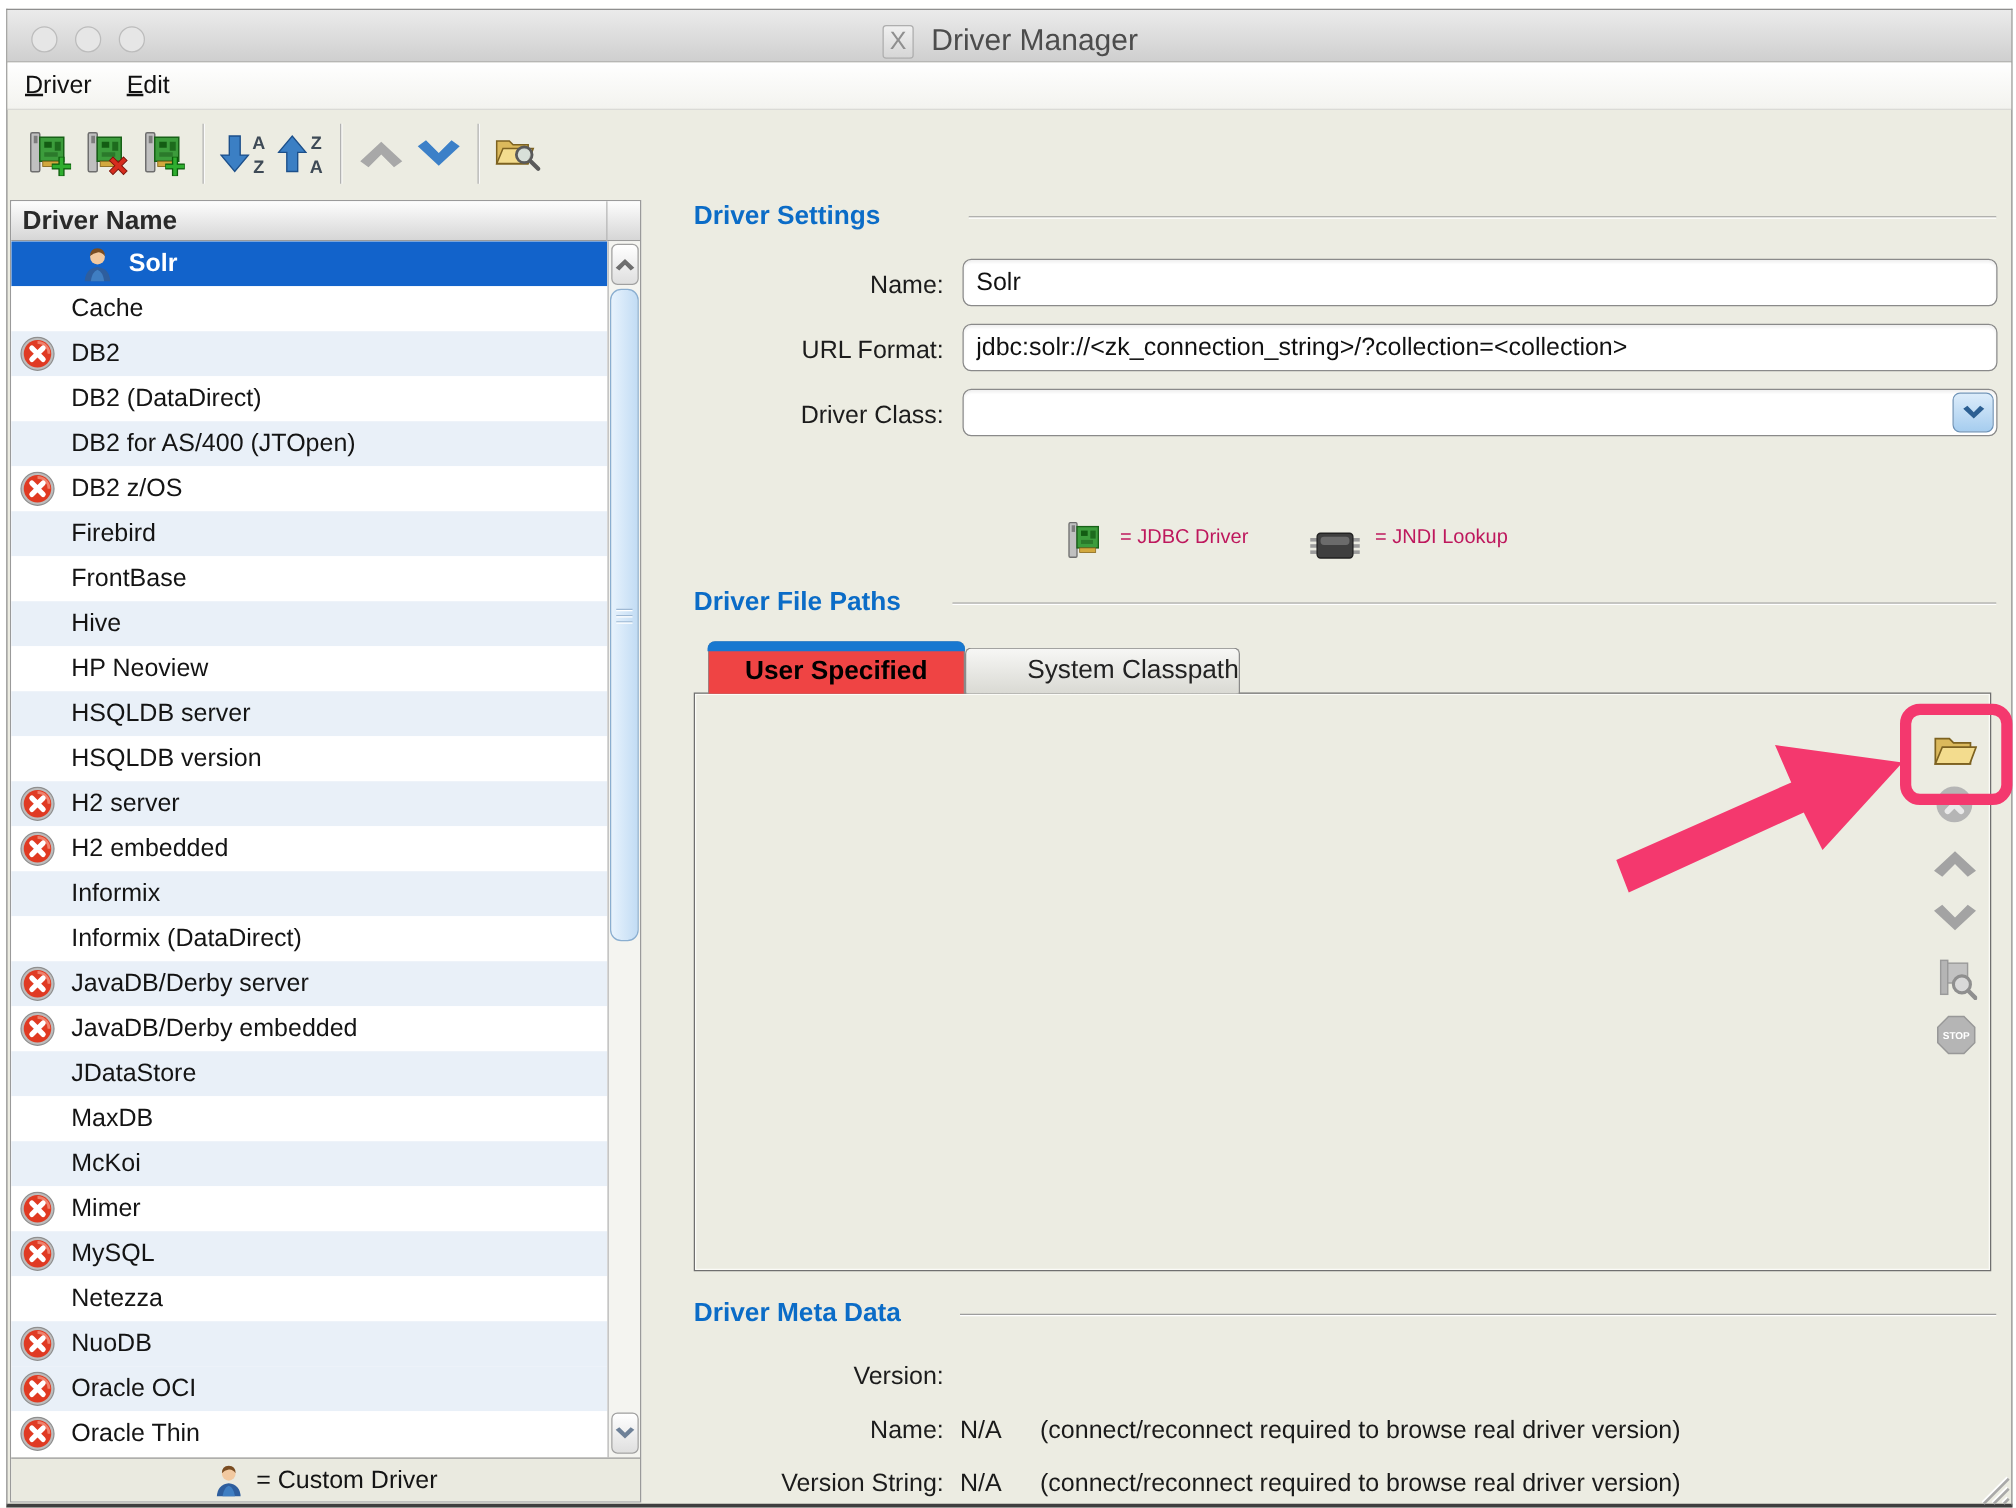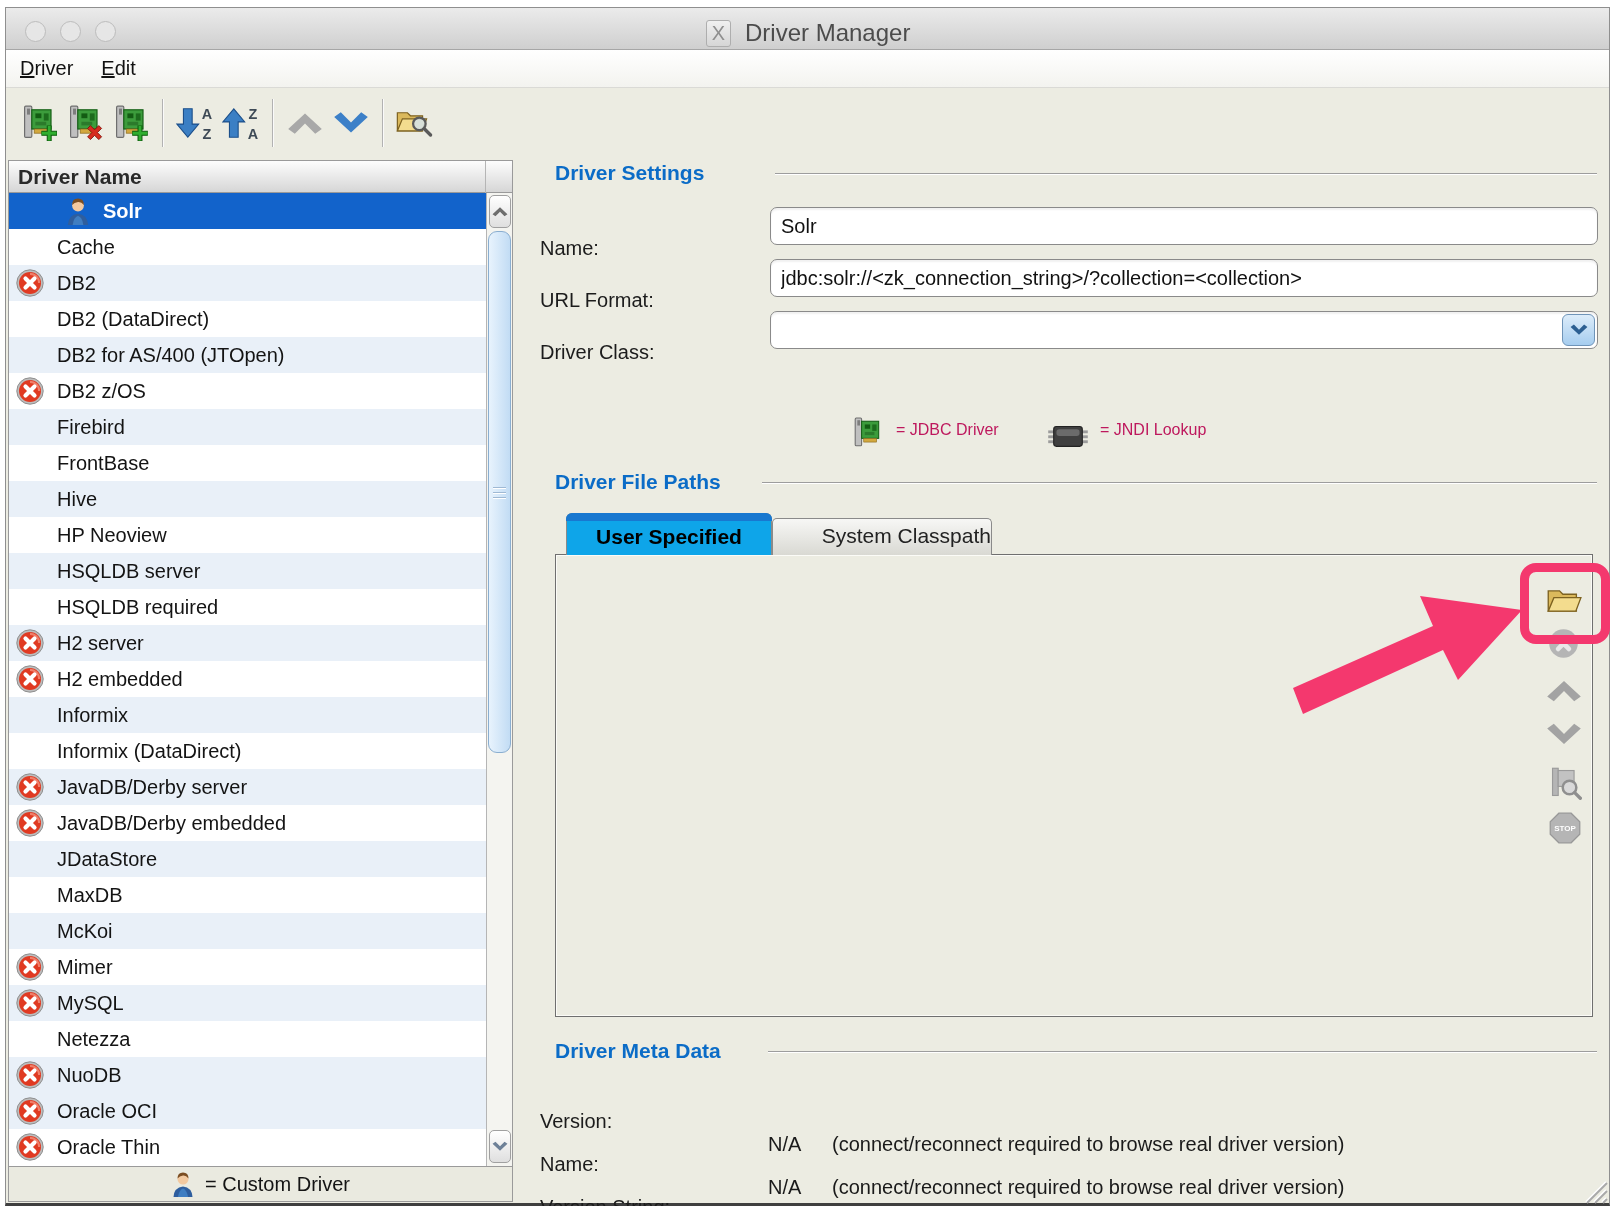--- a/index.html
+++ b/index.html
@@ -58,32 +58,32 @@
 
   .list-footer { position:absolute; left:0; top:1005px; width:503px; height:35px; background:#eaeae0;
     border-top:1px solid #9a9a9a; display:flex; align-items:center; justify-content:center; gap:10px;
     font-size:20px; color:#141414; }
   .list-footer svg { width:24px; height:27px; }
 
   
   .sechead { font-size:21px; font-weight:bold; color:#0b6cc7; white-space:nowrap; }
   .groove { height:2px; border-top:1px solid #9d9d9d; border-bottom:1px solid #ffffff; }
 
-  .flabel { font-size:20px; color:#1c1c1c; width:215px; white-space:nowrap;margin-top:20px; }
+  .flabel { font-size:20px; color:#1c1c1c; text-align:right; width:215px; white-space:nowrap; }
   .tfield { height:38px; width:828px; border:1px solid #8a8a8a; border-radius:7px; background:#fff;
     font-size:20px; color:#111; padding:0 10px; font-family:"Liberation Sans","DejaVu Sans",sans-serif;
     box-shadow:inset 0 2px 2px rgba(0,0,0,0.06); }
   .combo-btn { position:absolute; left:1562px; top:314px; width:33px; height:32px; border-radius:6px;
     background:linear-gradient(#dcecfa,#a6cdef); border:1px solid #6f94b8;
     display:flex; align-items:center; justify-content:center; }
 
   .legend-txt { font-size:16px; color:#be185d; }
 
   
-  .tab-active { left:566px; top:513px; width:206px; height:42px; background:#0ea5e9;
+  .tab-active { left:566px; top:513px; width:206px; height:42px; background:#ef4444;
     border:1px solid #8a8a8a; border-bottom:none; border-radius:6px 6px 0 0; z-index:3; }
   .tab-active .strip { position:absolute; left:-1px; top:-1px; width:206px; height:8px;
     background:#1878d0; border-radius:6px 6px 0 0; }
   .tab-active .tlabel { position:absolute; width:100%; top:11px; text-align:center;
     font-size:21px; font-weight:bold; color:#000; }
   .tab-inactive { left:772px; top:518px; width:220px; height:37px;
     background:linear-gradient(#f7f7f5,#d9d9d3); border:1px solid #8a8a8a; border-bottom:none;
     border-radius:5px 5px 0 0; z-index:2; }
   .tab-inactive .tlabel { position:absolute; width:100%; top:5px; text-align:right; font-size:21px; color:#222; }
   .tabpanel { left:555px; top:554px; width:1038px; height:463px; background:#ecece2;
@@ -305,21 +305,21 @@
         <div class="lrow alt">
           <span class="rlabel">Hive</span>
         </div>
         <div class="lrow">
           <span class="rlabel">HP Neoview</span>
         </div>
         <div class="lrow alt">
           <span class="rlabel">HSQLDB server</span>
         </div>
         <div class="lrow">
-          <span class="rlabel">HSQLDB required</span>
+          <span class="rlabel">HSQLDB version</span>
         </div>
         <div class="lrow alt">
           <span class="ric err">
             <svg viewBox="0 0 28 28">
               <use href="#ic-err"></use>
             </svg>
           </span>
           <span class="rlabel">H2 server</span>
         </div>
         <div class="lrow">

